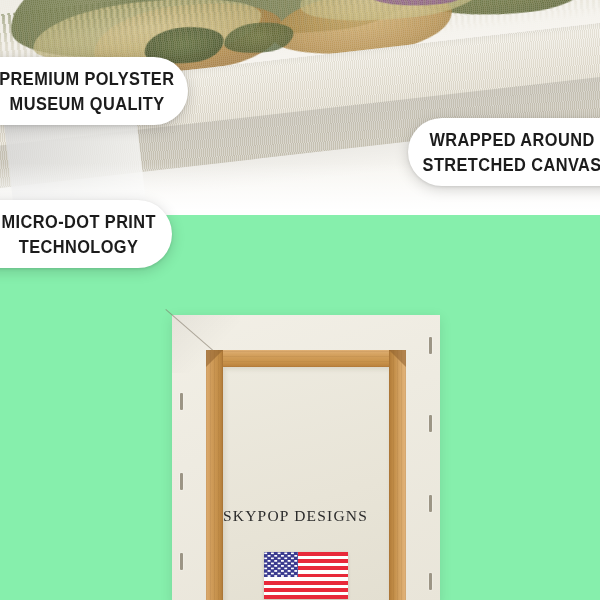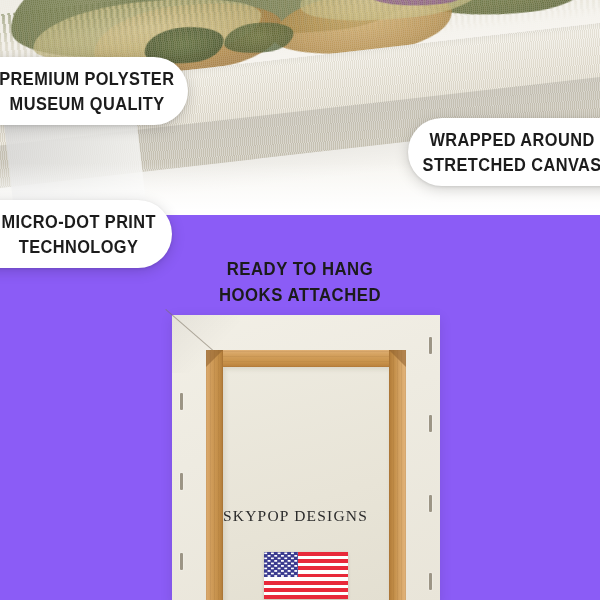--- a/index.html
+++ b/index.html
@@ -3,21 +3,21 @@
 <meta charset="utf-8">
 <title>Canvas Product Feature Callouts</title>
 <style>
   html,body{margin:0;padding:0;}
   body{
     width:600px;height:600px;overflow:hidden;
     background:#ffffff;
     font-family:"Liberation Sans", sans-serif;
     position:relative;
   }
-  #stage{position:absolute;inset:0;width:600px;height:600px;overflow:hidden;background:#8b5cf6;}
+  #stage{position:absolute;inset:0;width:600px;height:600px;overflow:hidden;background:#86efac;}
 
   
   .photo-wrap{position:absolute;left:0;top:0;width:600px;height:215px;overflow:hidden;}
   .photo-sand{
     position:absolute;left:-20px;top:-10px;width:660px;height:240px;
     background:
       linear-gradient(175deg,#efece5 0%,#f4f2ec 40%,#faf9f6 100%);
   }
   
   .art-band{
@@ -247,24 +247,20 @@
   <div class="pill pill-2">
     <div class="line">WRAPPED AROUND</div>
     <div class="line">STRETCHED CANVAS</div>
   </div>
 
   <div class="pill pill-3">
     <div class="line">MICRO-DOT PRINT</div>
     <div class="line">TECHNOLOGY</div>
   </div>
 
-  <div class="heading">
-    <div class="line">READY TO HANG</div>
-    <div class="line">HOOKS ATTACHED</div>
-  </div>
 
   <div class="canvas-panel">
     <div class="panel-crease"></div>
 
     <div class="staple v" style="left:8px;top:78px;"></div>
     <div class="staple v" style="left:8px;top:158px;"></div>
     <div class="staple v" style="left:8px;top:238px;"></div>
     <div class="staple v" style="left:257px;top:22px;"></div>
     <div class="staple v" style="left:257px;top:100px;"></div>
     <div class="staple v" style="left:257px;top:180px;"></div>

